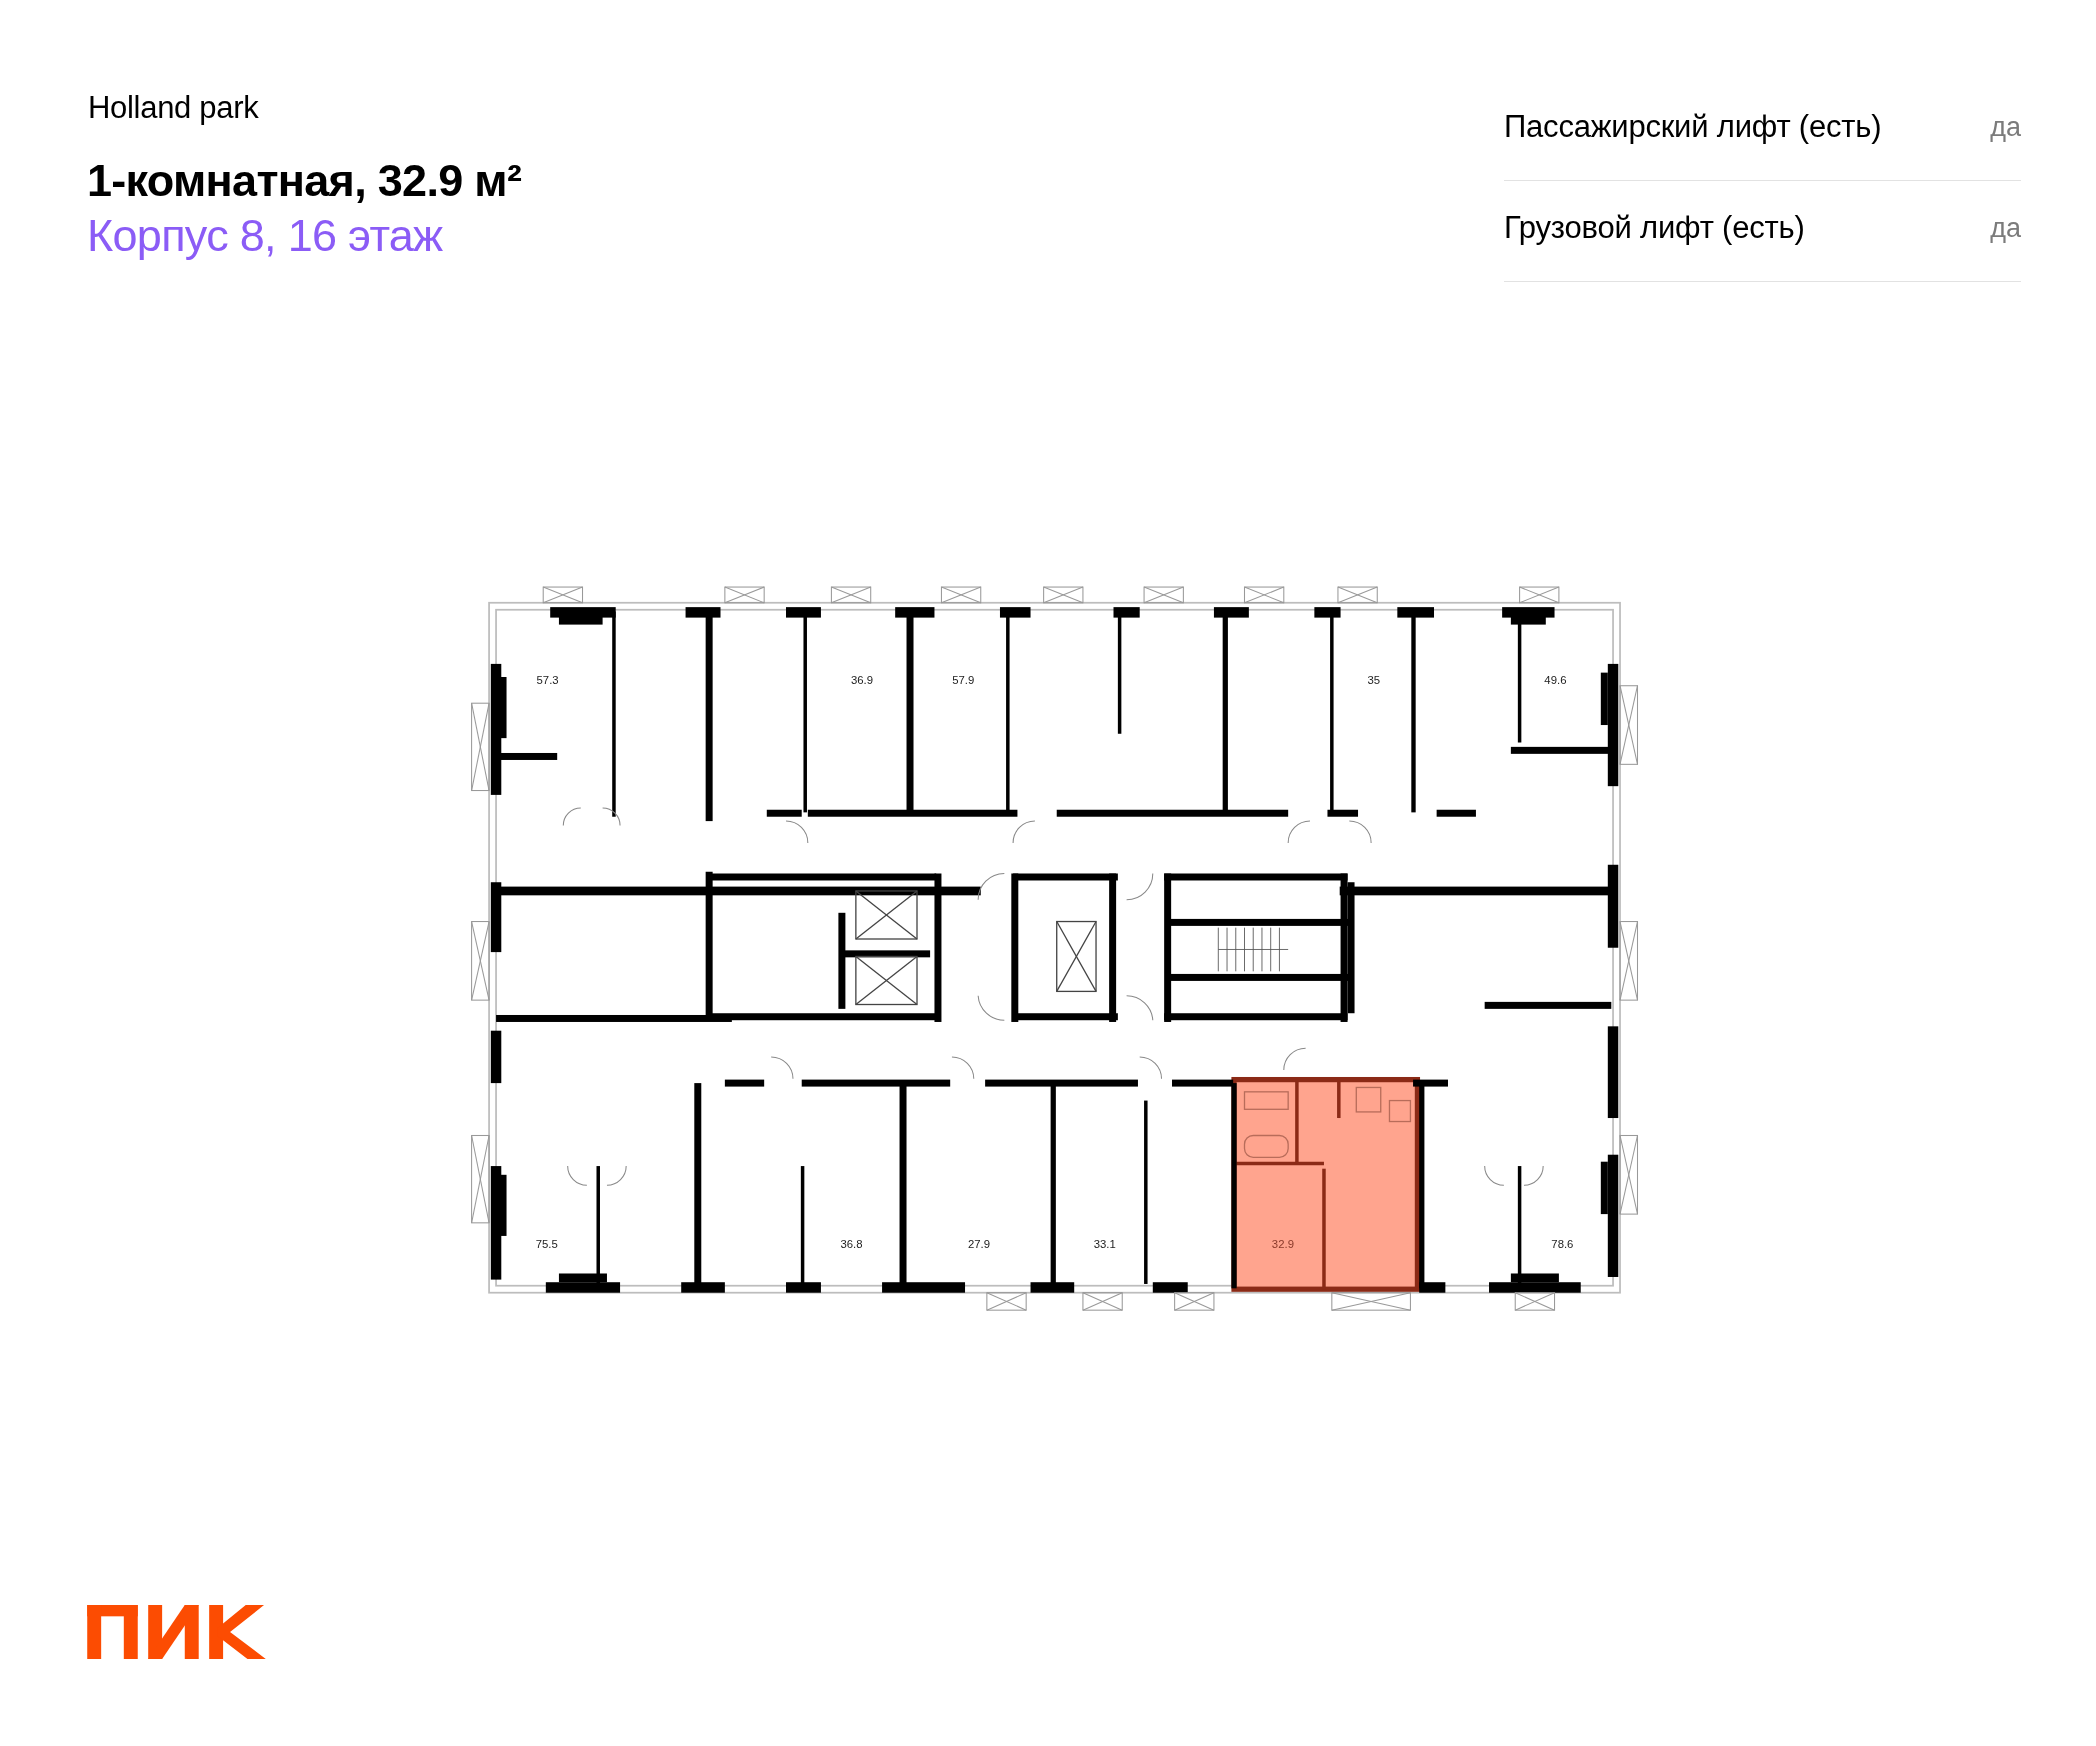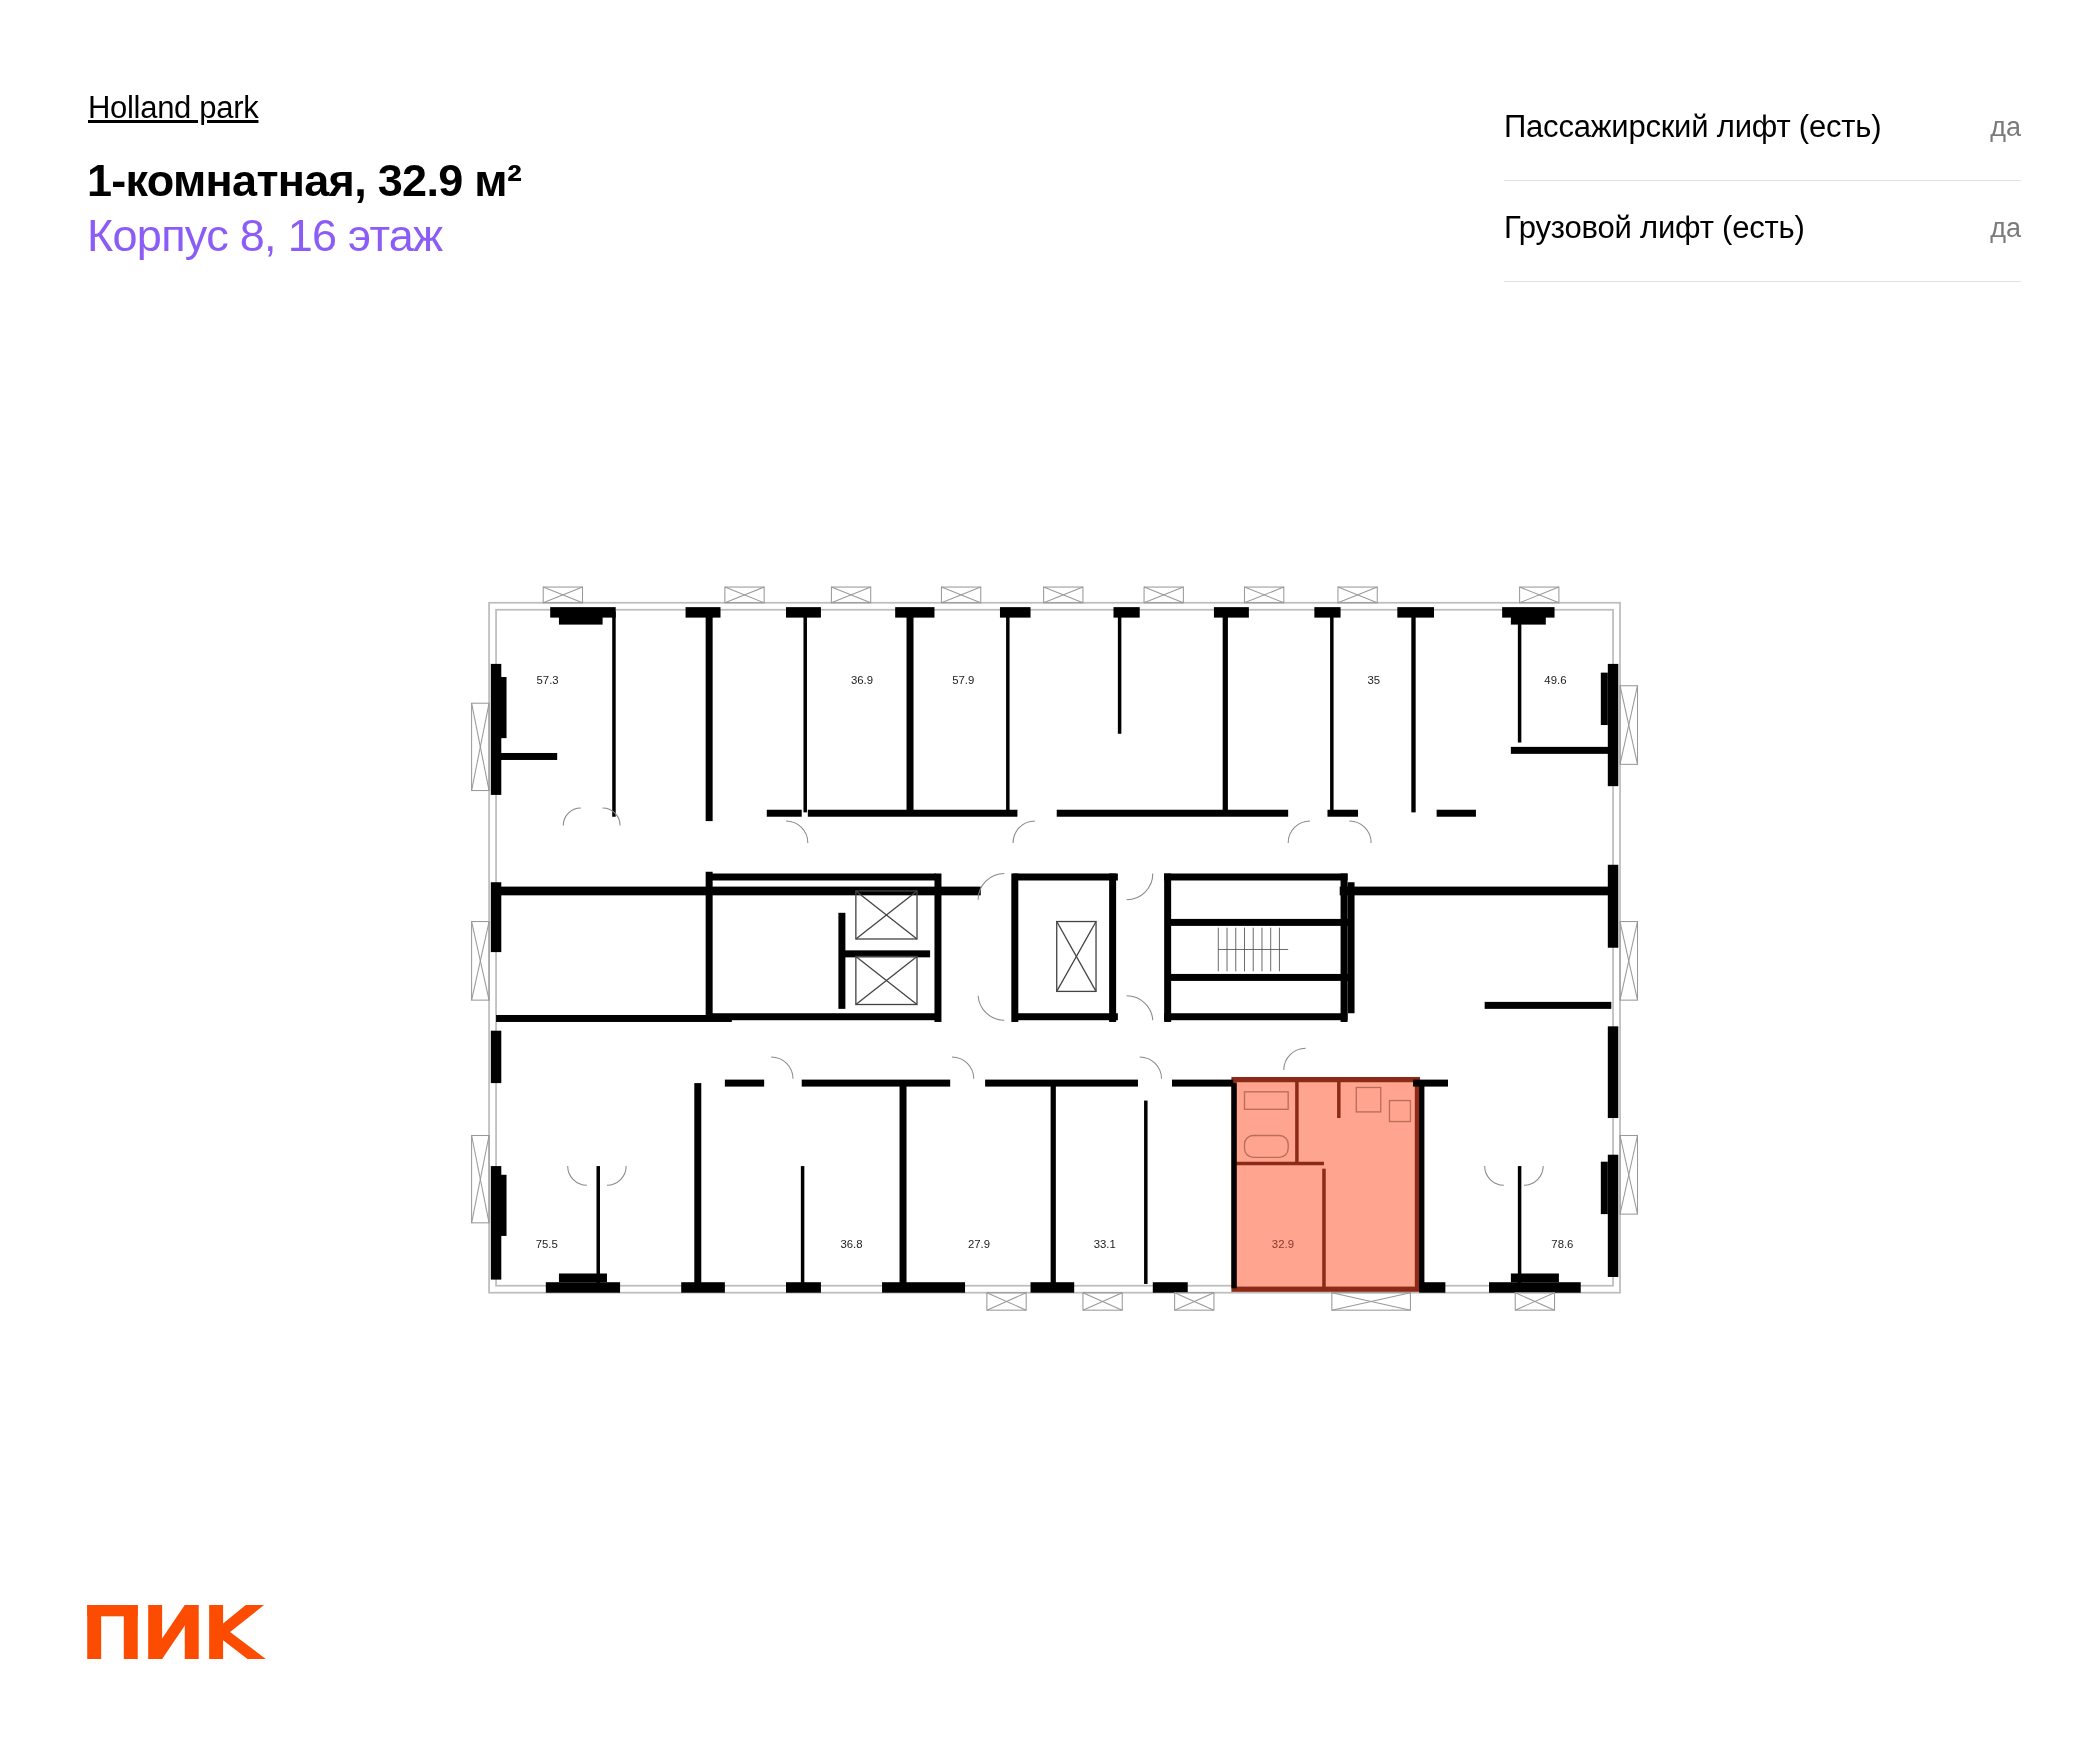--- a/index.html
+++ b/index.html
@@ -1,18 +1,18 @@
 <!DOCTYPE html>
 <html style="font-size:14px"><head>
 <meta charset="utf-8">
 <style>
   html, body { margin:0; padding:0; background:#ffffff; }
   body { width:2096px; height:1747px; position:relative; overflow:hidden;
          font-family:"Liberation Sans", "DejaVu Sans", sans-serif; color:#000; }
-  .project { position:absolute; left:88px; top:90px; font-size:31px; font-weight:400; letter-spacing:-0.3px;text-decoration:underline; }
+  .project { position:absolute; left:88px; top:90px; font-size:31px; font-weight:400; letter-spacing:-0.3px; }
   .title { position:absolute; left:87px; top:155px; font-size:45px; font-weight:700; letter-spacing:-0.7px; }
   .subtitle { position:absolute; left:87px; top:210px; font-size:45px; font-weight:400; color:#8b5cf6; letter-spacing:-0.7px; }
   .props { position:absolute; left:1504px; top:80px; width:517px; }
   .prop-row { display:flex; justify-content:space-between; align-items:center; height:101px; border-bottom:1.7px solid #e2e2e2; box-sizing:border-box; padding-bottom:5.2px; }
   .prop-row + .prop-row { margin-top:0;text-align:center; }
   .prop-label { font-size:31px; font-weight:400; letter-spacing:-0.2px; }
   .prop-value { font-size:27px; color:#7b7b7b; }
   .plan { position:absolute; left:0; top:0; width:2096px; height:1747px; }
   .unit-label { font-family:"Liberation Sans", sans-serif; font-size:13px; fill:#222; text-anchor:middle; }
   .unit-label.sel { fill:#8a3a2a; }

